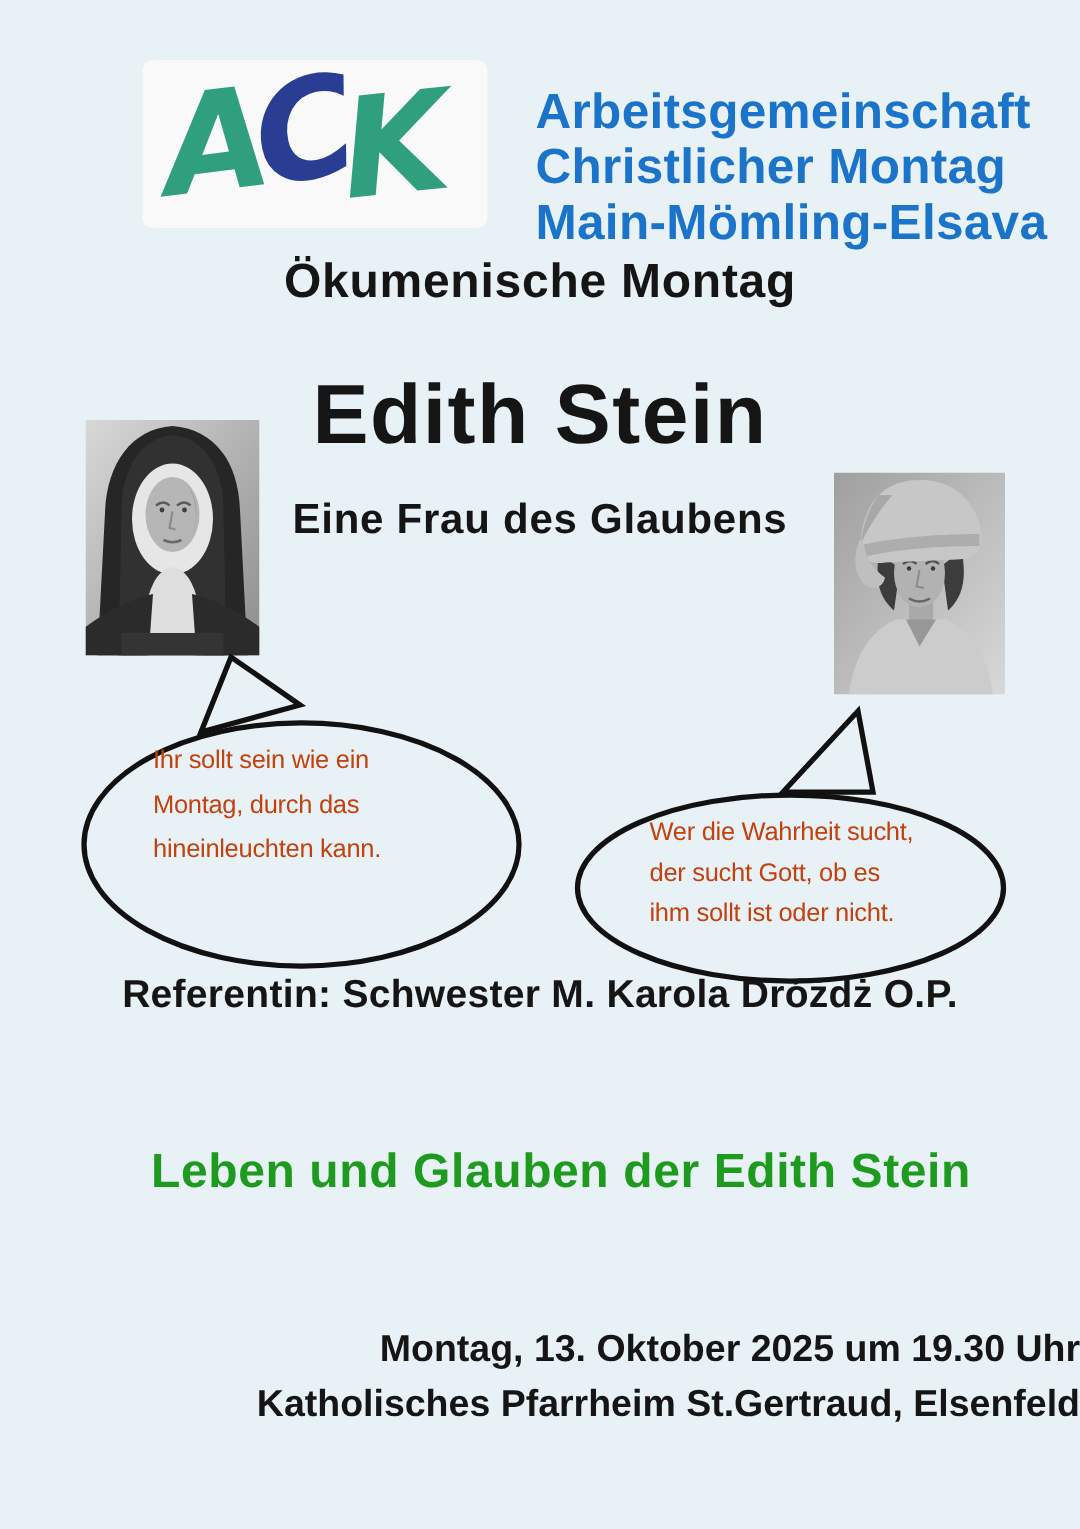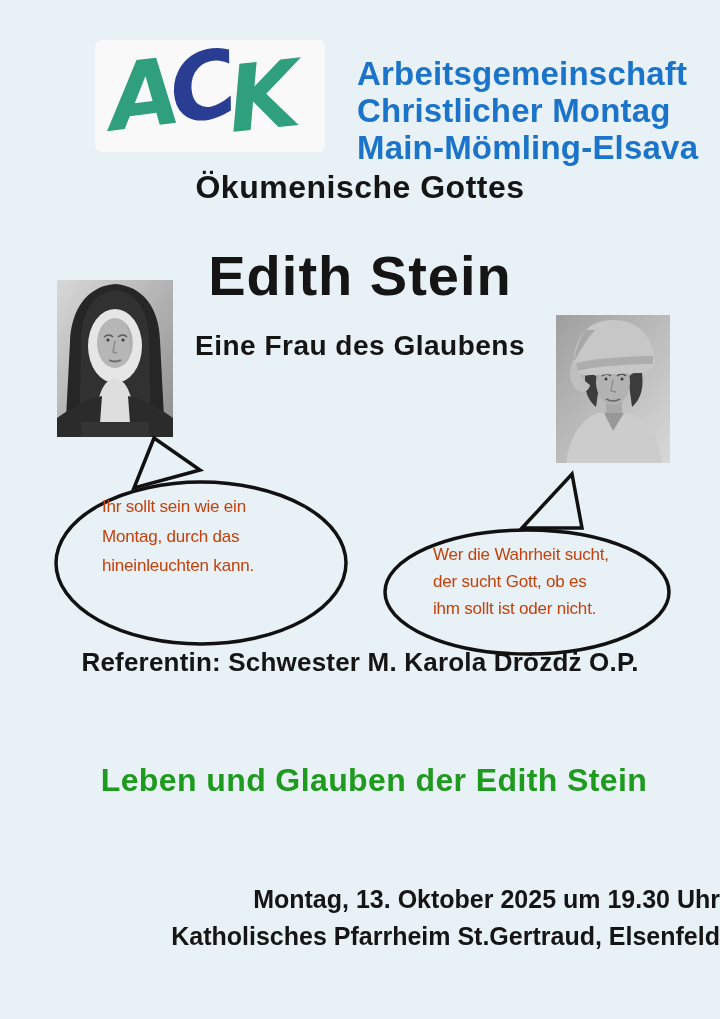--- a/index.html
+++ b/index.html
@@ -62,21 +62,21 @@
       <span class="ll-a">A</span><span class="ll-c">C</span><span class="ll-k">K</span>
     </div>
   </div>
 
   <div class="org">
     <div>Arbeitsgemeinschaft</div>
     <div>Christlicher Montag</div>
     <div>Main-Mömling-Elsava</div>
   </div>
 
-  <div class="centered series">Ökumenische Gottes</div>
+  <div class="centered series">Ökumenische Montag</div>
   <h1 class="centered title">Edith Stein</h1>
   <div class="centered subtitle">Eine Frau des Glaubens</div>
 
   <svg class="photo photo-left" viewBox="0 0 116 157" aria-hidden="true">
     <defs>
       <linearGradient id="bgL" x1="0" y1="0" x2="1" y2="1">
         <stop offset="0" stop-color="#d8d8d8"></stop>
           <stop offset="1" stop-color="#8d8d8d"></stop>
       </linearGradient>
     </defs>

